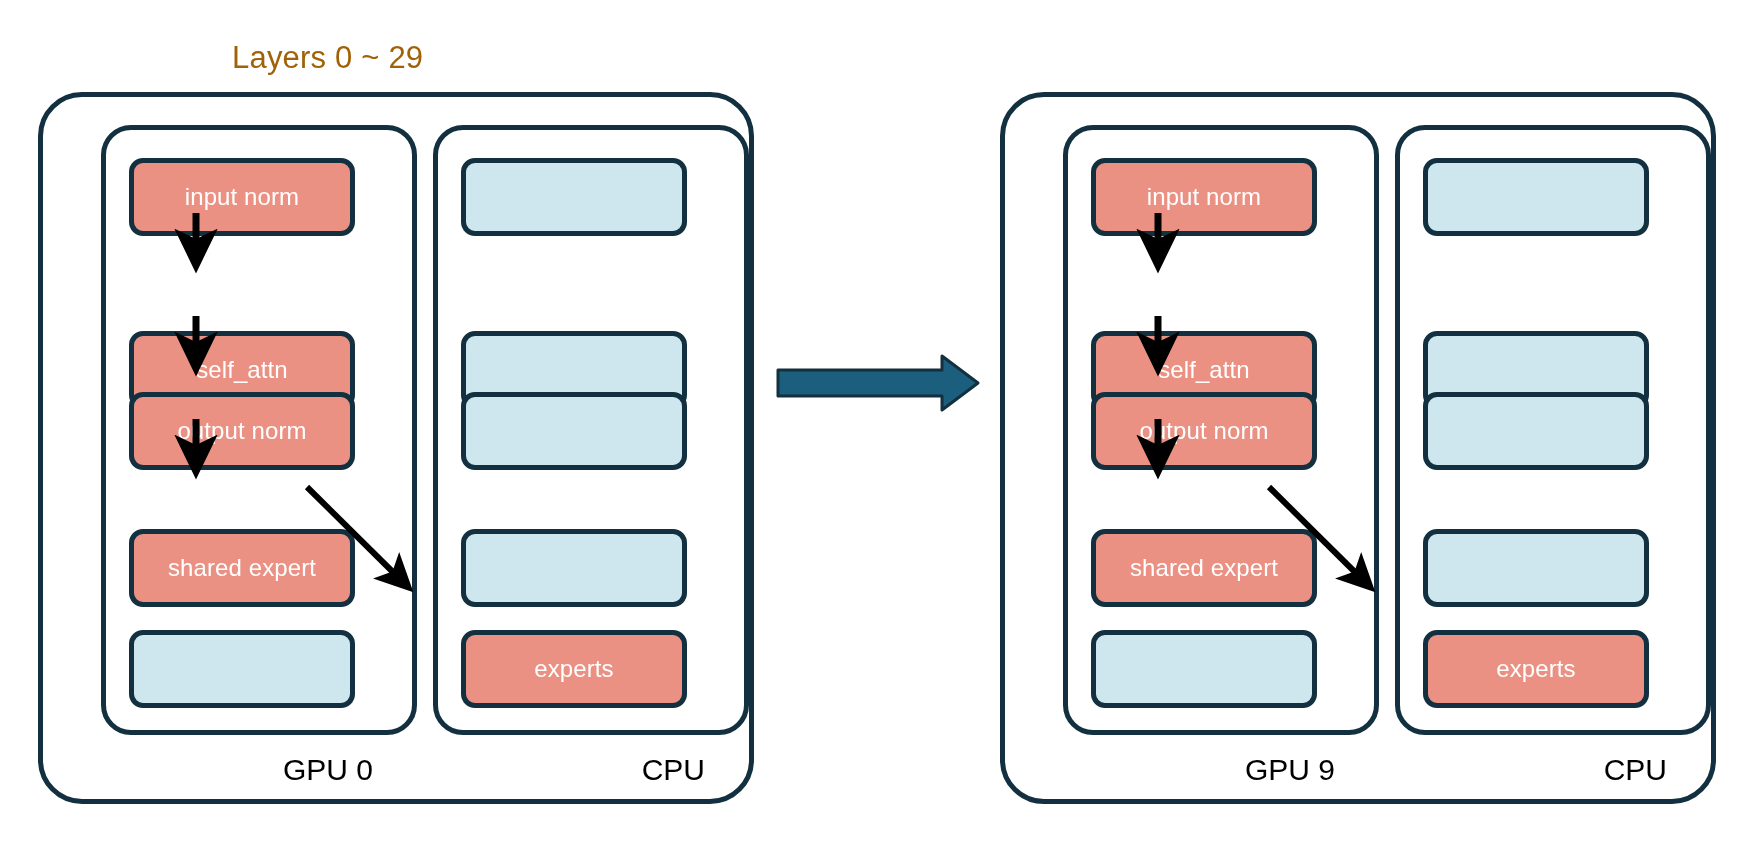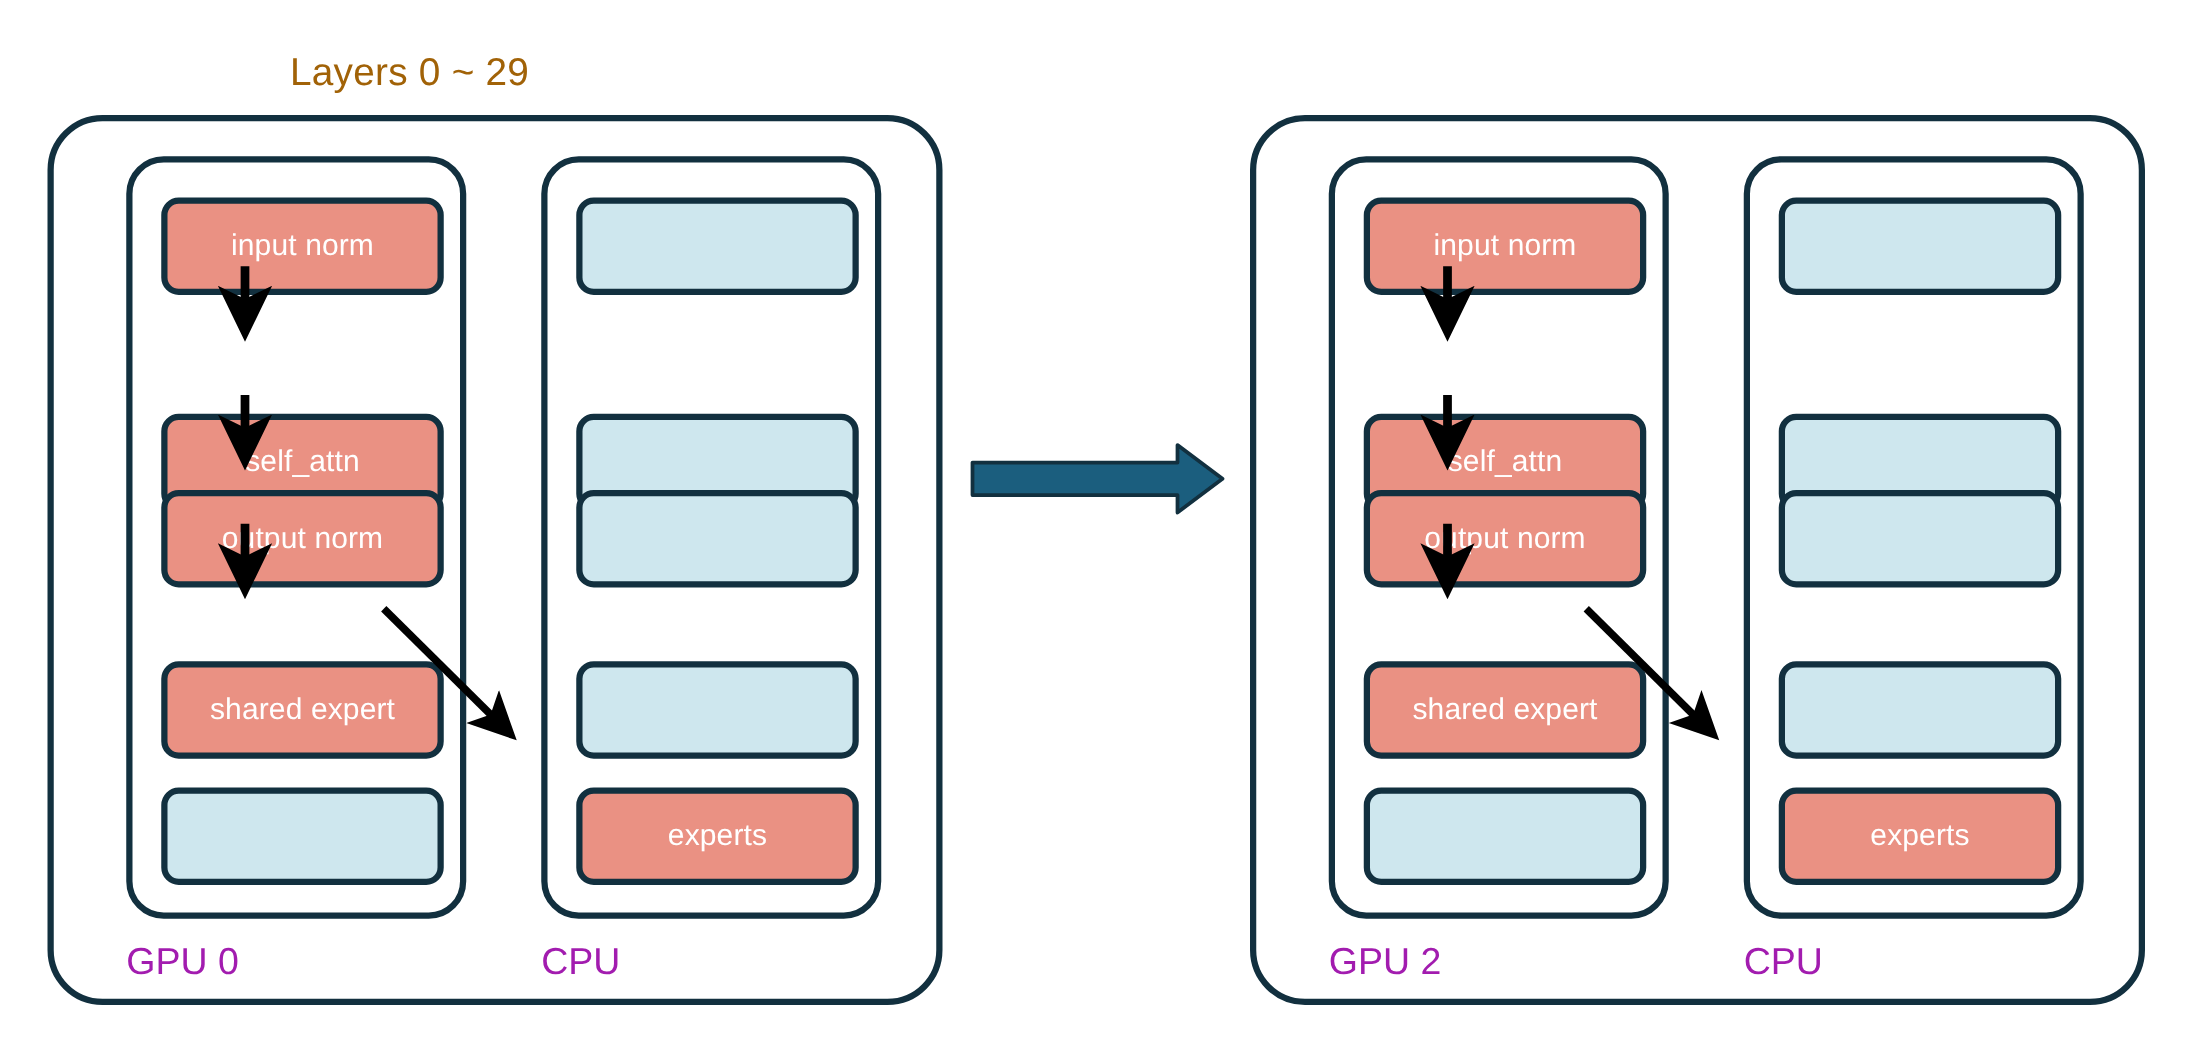--- a/index.html
+++ b/index.html
@@ -44,21 +44,21 @@
   #group-right { left: 1000px;top: 92px; width: 716px; height: 712px; }
 
   
   .column {
     position: absolute;
     border: 5px solid #12303f;
     border-radius: 30px;
     background: #ffffff;
     box-sizing: border-box;
     top: 28px;
-    width: 272px;
+    width: 316px;
     height: 610px;
     text-align: right;
   }
   .col-gpu { left: 58px; }
   .col-cpu { left: 390px; }
 
   
   .slot {
     position: absolute;
     left: 23px;
@@ -82,22 +82,22 @@
   .slot.r1 { top: 157px; margin-top: 44px; }
   .slot.r2 { top: 262px; }
   .slot.r3 { top: 399px; }
   .slot.r4 { top: 500px; }
 
   
   .device-label {
     position: absolute;
     bottom: 12px;
     font-size: 30px;
-    color: #a21caf;
-    text-align: left;
+    color: #000000;
+    text-align: right;
     width: 272px;
     white-space: nowrap;
   }
   .lbl-gpu { left: 58px; }
   .lbl-cpu { left: 390px; margin-top: 48px; }
 
   
   .arrows {
     position: absolute;
     left: 0; top: 0;
@@ -158,21 +158,21 @@
     </div>
 
     <div class="column col-cpu">
       <div class="slot idle r0"></div>
       <div class="slot idle r1"></div>
       <div class="slot idle r2"></div>
       <div class="slot idle r3"></div>
       <div class="slot active r4">experts</div>
     </div>
 
-    <div class="device-label lbl-gpu">GPU 2</div>
+    <div class="device-label lbl-gpu">GPU 9</div>
     <div class="device-label lbl-cpu">CPU</div>
   </div>
 
   <svg class="arrows" viewBox="0 0 1762 850">
     <defs>
       <marker id="flow-head" markerWidth="7" markerHeight="7" refX="4.2" refY="3.5" orient="auto" markerUnits="strokeWidth">
         <path d="M0,0.4 L6.4,3.5 L0,6.6 L1.5,3.5 Z" fill="#000000"></path>
       </marker>
       <marker id="diag-head" markerWidth="7" markerHeight="7" refX="4.2" refY="3.5" orient="auto" markerUnits="strokeWidth">
         <path d="M0,0.4 L6.4,3.5 L0,6.6 L1.5,3.5 Z" fill="#000000"></path>

